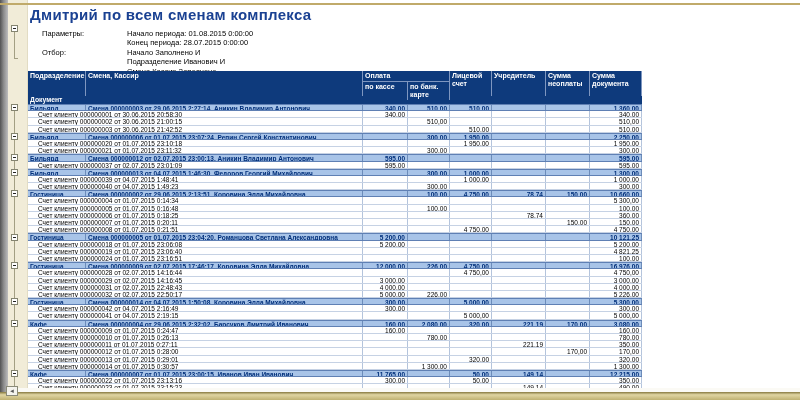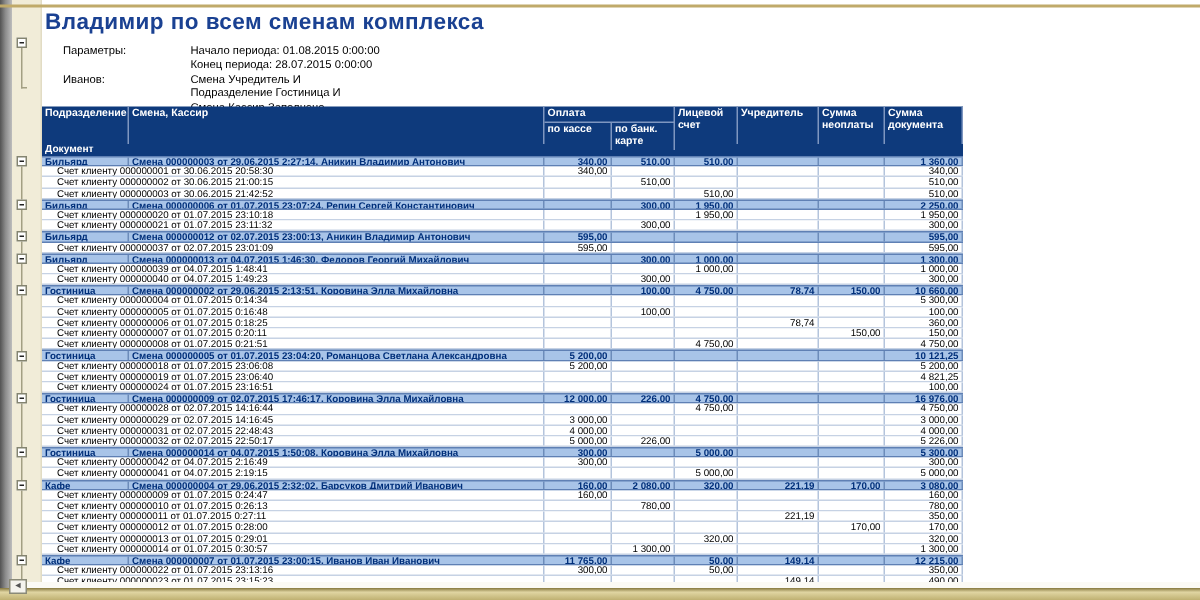--- a/index.html
+++ b/index.html
@@ -104,38 +104,38 @@
         <div class="tree-box" style="top: 320px;">
           <span class="mi"></span>
         </div>
         <div class="tree-box" style="top: 370.4px;">
           <span class="mi"></span>
         </div>
       </div>
   </div>
 
   <div class="report">
-    <div class="title">Владимир по всем сменам комплекса</div>
+    <div class="title">Дмитрий по всем сменам комплекса</div>
 
     <div class="params">
       <div class="pline">
         <span class="plabel">Параметры:</span>
         <span class="pval">Начало периода: 01.08.2015 0:00:00</span>
       </div>
       <div class="pline">
         <span class="plabel"></span>
         <span class="pval">Конец периода: 28.07.2015 0:00:00</span>
       </div>
       <div class="pline">
-        <span class="plabel">Иванов:</span>
-        <span class="pval">Смена Учредитель И</span>
+        <span class="plabel">Отбор:</span>
+        <span class="pval">Начало Заполнено И</span>
       </div>
       <div class="pline">
         <span class="plabel"></span>
-        <span class="pval">Подразделение Гостиница И</span>
+        <span class="pval">Подразделение Иванович И</span>
       </div>
       <div class="pline">
         <span class="plabel"></span>
         <span class="pval">Смена.Кассир Заполнено</span>
       </div>
     </div>
 
     <div class="table">
       <div class="thead">
         <div class="th c0">Подразделение</div>

